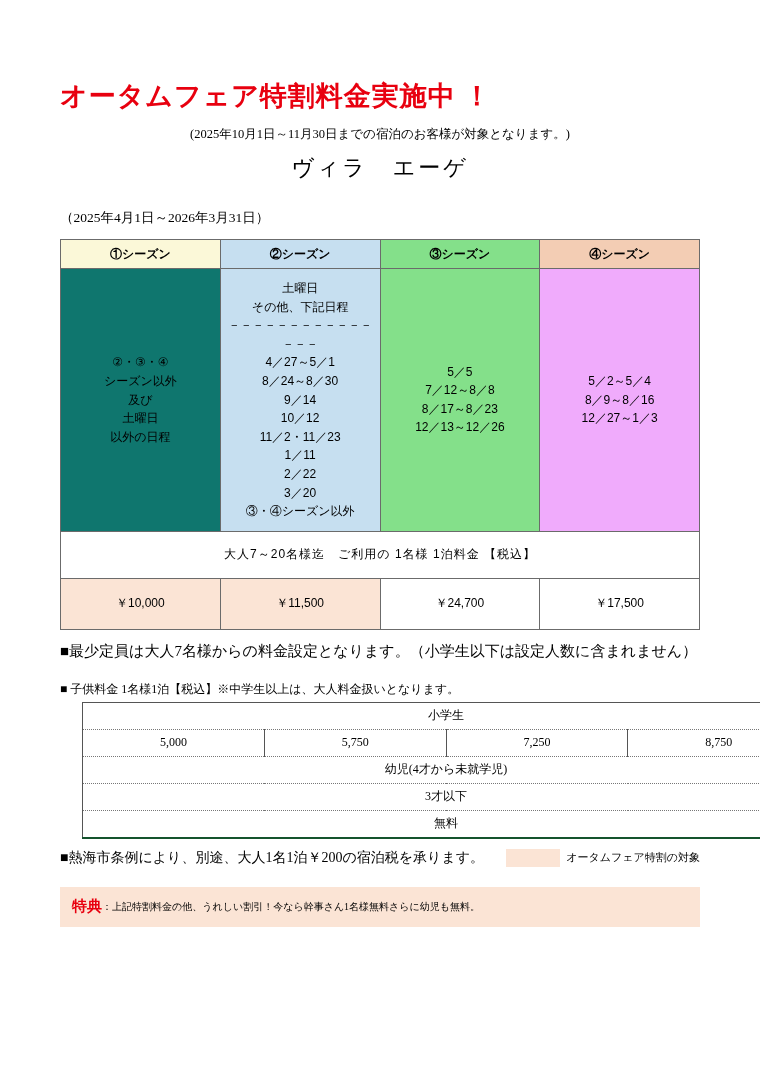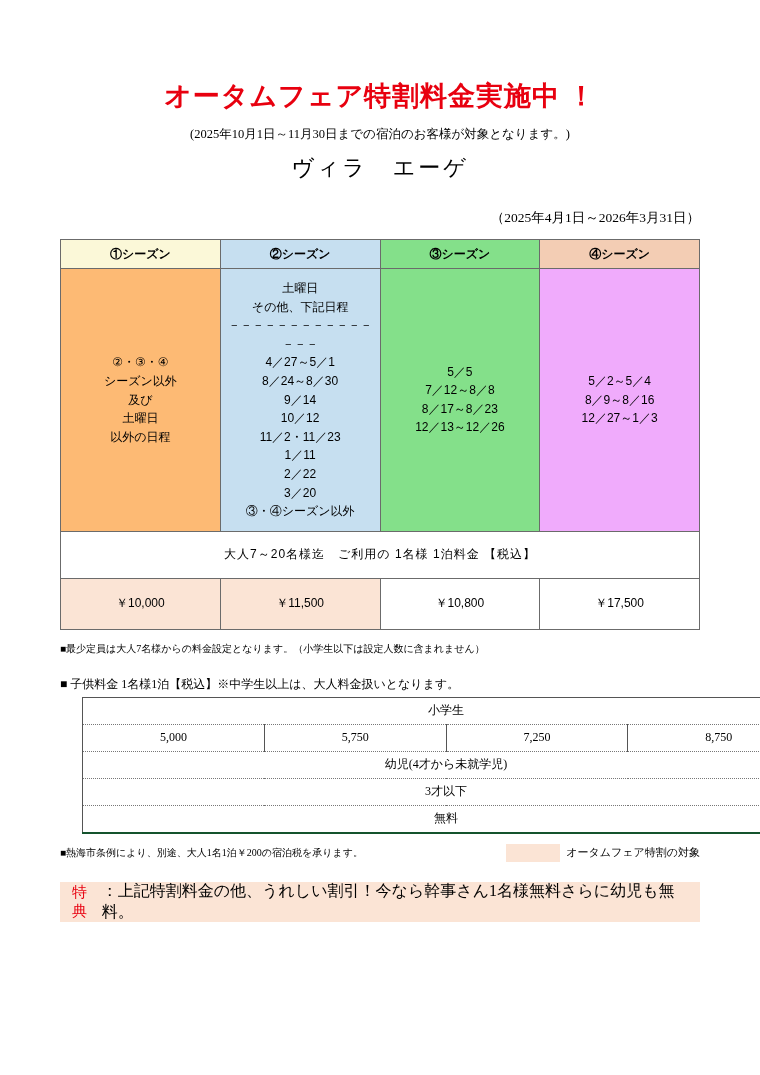--- a/index.html
+++ b/index.html
@@ -15,21 +15,20 @@
     position: relative;
   }
   .page {
     width: 760px;
     height: 1075px;
     box-sizing: border-box;
     padding: 0 60px;
     position: relative;
   }
   .headline {
-    text-align: center;
     color: #e8000f;
     font-weight: bold;
     font-size: 27px;
     letter-spacing: 1px;
     margin-top: 78px;
     font-family: "Liberation Serif", "DejaVu Serif", serif;
   }
   .sub-note {
     text-align: center;
     font-size: 12.5px;
@@ -37,21 +36,21 @@
     letter-spacing: 0px;
   }
   .villa-name {
     text-align: center;
     font-size: 22px;
     margin-top: 10px;
     letter-spacing: 3px;
     font-family: "Liberation Serif", "DejaVu Serif", serif;
   }
   .period {
-    text-align: right;
+    text-align: left;
     font-size: 13.5px;
     margin-top: 26px;
   }
   table.main {
     margin-top: 12px;
     border-collapse: collapse;
     width: 640px;
     table-layout: fixed;
   }
   table.main td, table.main th {
@@ -68,21 +67,21 @@
   .hdr.s1 { background: #fbf8d8; }
   .hdr.s2 { background: #c6dff0; }
   .hdr.s3 { background: #84e08a; }
   .hdr.s4 { background: #f3cdb4; }
   .body-cell {
     height: 230px;
     padding: 10px 4px;
     line-height: 1.55;
     font-size: 12.5px;
   }
-  .body-cell.s1 { background: #fdba74; }
+  .body-cell.s1 { background: #0f766e; }
   .body-cell.s2 { background: #c6dff0; }
   .body-cell.s3 { background: #84e08a; }
   .body-cell.s4 { background: #f0abfc; }
   .dash-line {
     letter-spacing: 0px;
   }
   .adult-row td {
     height: 44px;
     font-size: 19px;
     background: #ffffff;
@@ -92,21 +91,21 @@
   .price-row td {
     height: 48px;
     font-size: 19px;
     font-family: "Liberation Serif", "DejaVu Serif", serif;
   }
   .price-row td.p1 { background: #fbe4d5; text-align: center; }
   .price-row td.p2 { background: #fbe4d5; }
   .price-row td.p3 { background: #ffffff; }
   .price-row td.p4 { background: #ffffff; }
   .note {
-    font-size: 10px;
+    font-size: 15px;
     margin-top: 12px;
     font-family: "Liberation Serif", "DejaVu Serif", serif;
   }
   .kids-title {
     font-size: 12px;
     margin-top: 20px;
     margin-bottom: 4px;
     font-family: "Liberation Serif", "DejaVu Serif", serif;
   }
   table.kids {
@@ -126,21 +125,21 @@
     border-bottom: 1px dotted #777777;
   }
   table.kids tr:first-child td { border-top: 1px solid #555555; }
   table.kids tr:last-child td { border-bottom: 2px solid #14532d; }
   .footer-note-row {
     display: flex;
     align-items: center;
     margin-top: 10px;
   }
   .footer-note-row .txt {
-    font-size: 10px;
+    font-size: 14px;
     font-family: "Liberation Serif", "DejaVu Serif", serif;
   }
   .legend {
     margin-left: auto;
     display: flex;
     align-items: center;
     gap: 6px;
     padding-left: 18px;
   }
   .legend .swatch {
@@ -158,26 +157,26 @@
     background: #fbe4d5;
     width: 640px;
     height: 40px;
     display: flex;
     align-items: center;
     padding-left: 12px;
     box-sizing: border-box;
   }
   .bonus .label {
     color: #e8000f;
-    font-weight: normal;
+    font-weight: bold;
     font-size: 15px;
     font-family: "Liberation Serif", "DejaVu Serif", serif;
   }
   .bonus .text {
-    font-size: 16px;
+    font-size: 10px;
     font-family: "Liberation Serif", "DejaVu Serif", serif;
   }
 </style>
 </head>
 <body>
 
 <div class="page">
 
   <div class="headline">オータムフェア特割料金実施中 ！</div>
   <div class="sub-note">(2025年10月1日～11月30日までの宿泊のお客様が対象となります。)</div>
@@ -225,21 +224,21 @@
         <div>8／9～8／16</div>
         <div>12／27～1／3</div>
       </td>
     </tr>
     <tr class="adult-row">
       <td colspan="4">大人7～20名様迄　ご利用の 1名様 1泊料金 【税込】</td>
     </tr>
     <tr class="price-row">
       <td class="p1">￥10,000</td>
       <td class="p2">￥11,500</td>
-      <td class="p3">￥10,800</td>
+      <td class="p3">￥24,700</td>
       <td class="p4">￥17,500</td>
     </tr>
   </tbody>
     </table>
 
   <div class="note">■最少定員は大人7名様からの料金設定となります。（小学生以下は設定人数に含まれません）</div>
 
   <div class="kids-title">■ 子供料金  1名様1泊【税込】※中学生以上は、大人料金扱いとなります。</div>
 
   <table class="kids">

